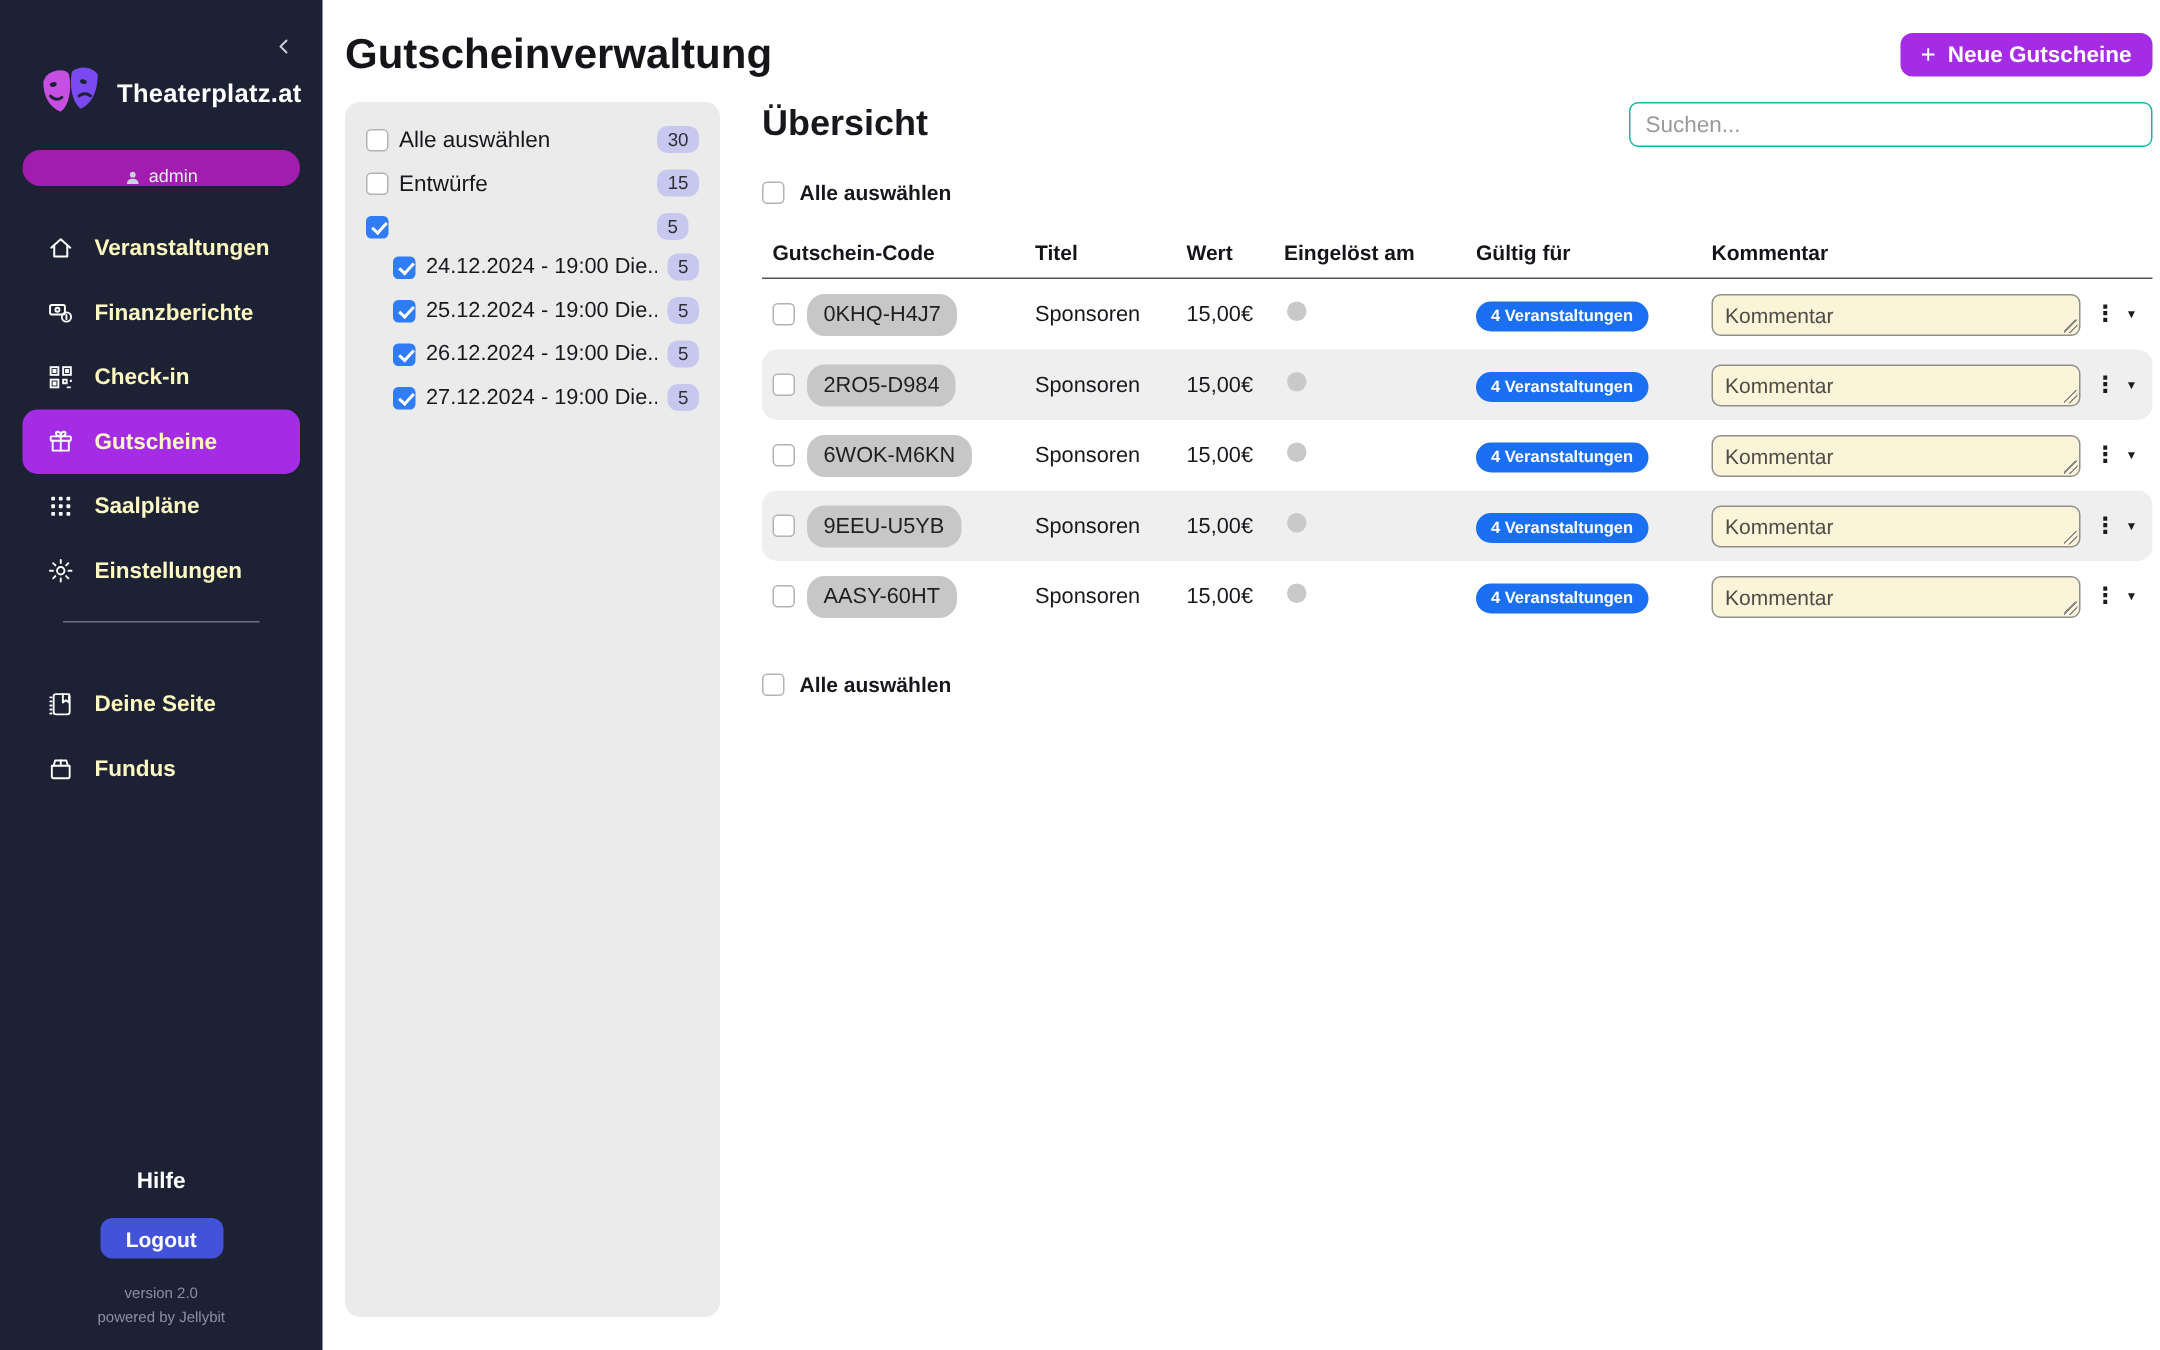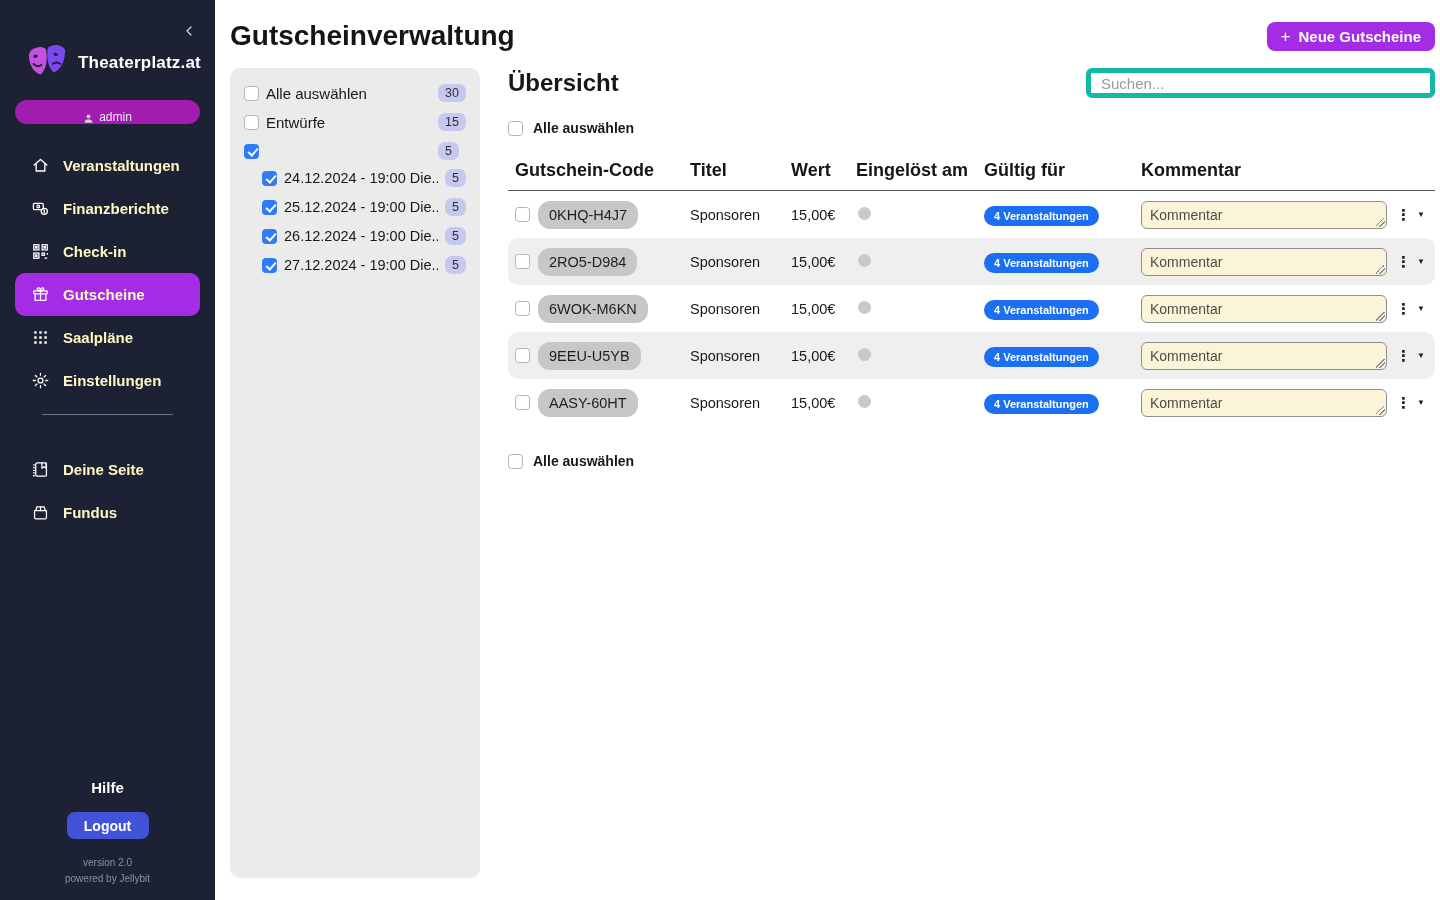--- a/index.html
+++ b/index.html
@@ -98,38 +98,38 @@
     width:4px; height:8px;
     border-right:2px solid #fff; border-bottom:2px solid #fff;
     transform:rotate(42deg);
   }
 
   
   .content-col { flex:1; display:flex; flex-direction:column; }
   .content-top { display:flex; align-items:center; justify-content:space-between; }
   .section-title { font-size:24px; font-weight:bold; }
   .search-input {
-    width:349px; height:30px; border:5px solid #14b8a6; border-radius:6px;
+    width:349px; height:30px; border:1px solid #14b8a6; border-radius:6px;
     padding:0 10px; font-size:15px; font-family:inherit; color:#7f1d1d; background:#fff;
   }
   .search-input::placeholder { color:#9a9a9a; }
 
   .select-all-row {
     display:flex; align-items:center; gap:10px;
     font-size:14px; font-weight:bold; margin-top:22px;
   }
   .select-all-row.bottom { margin-top:27px; }
 
   .tgrid {
     display:grid;
     grid-template-columns:23px 152px 101px 65px 128px 157px 1fr 48px;
     align-items:center; padding-left:7px;
   }
   .thead { margin-top:24px; padding-bottom:9px; border-bottom:1px solid #555; }
-  .th { font-size:18px; font-weight:bold; color:#141519; }
+  .th { font-size:14px; font-weight:bold; color:#141519; }
   .th.col-code { grid-column:1 / 3; }
 
   .trow { height:47px; border-radius:10px; }
   .trow.alt { background:var(--row-alt,#efefef); }
   .code-pill {
     background:#c7c7c7; color:#1f1f1f; border-radius:12px;
     padding:6px 11px; font-size:14.5px; justify-self:start;
   }
   .cell-title,.cell-value { font-size:14.5px; color:#17181c; }
   .dot { width:13px; height:13px; border-radius:50%; background:#c9c9c9; display:inline-block; margin-left:2px; }

